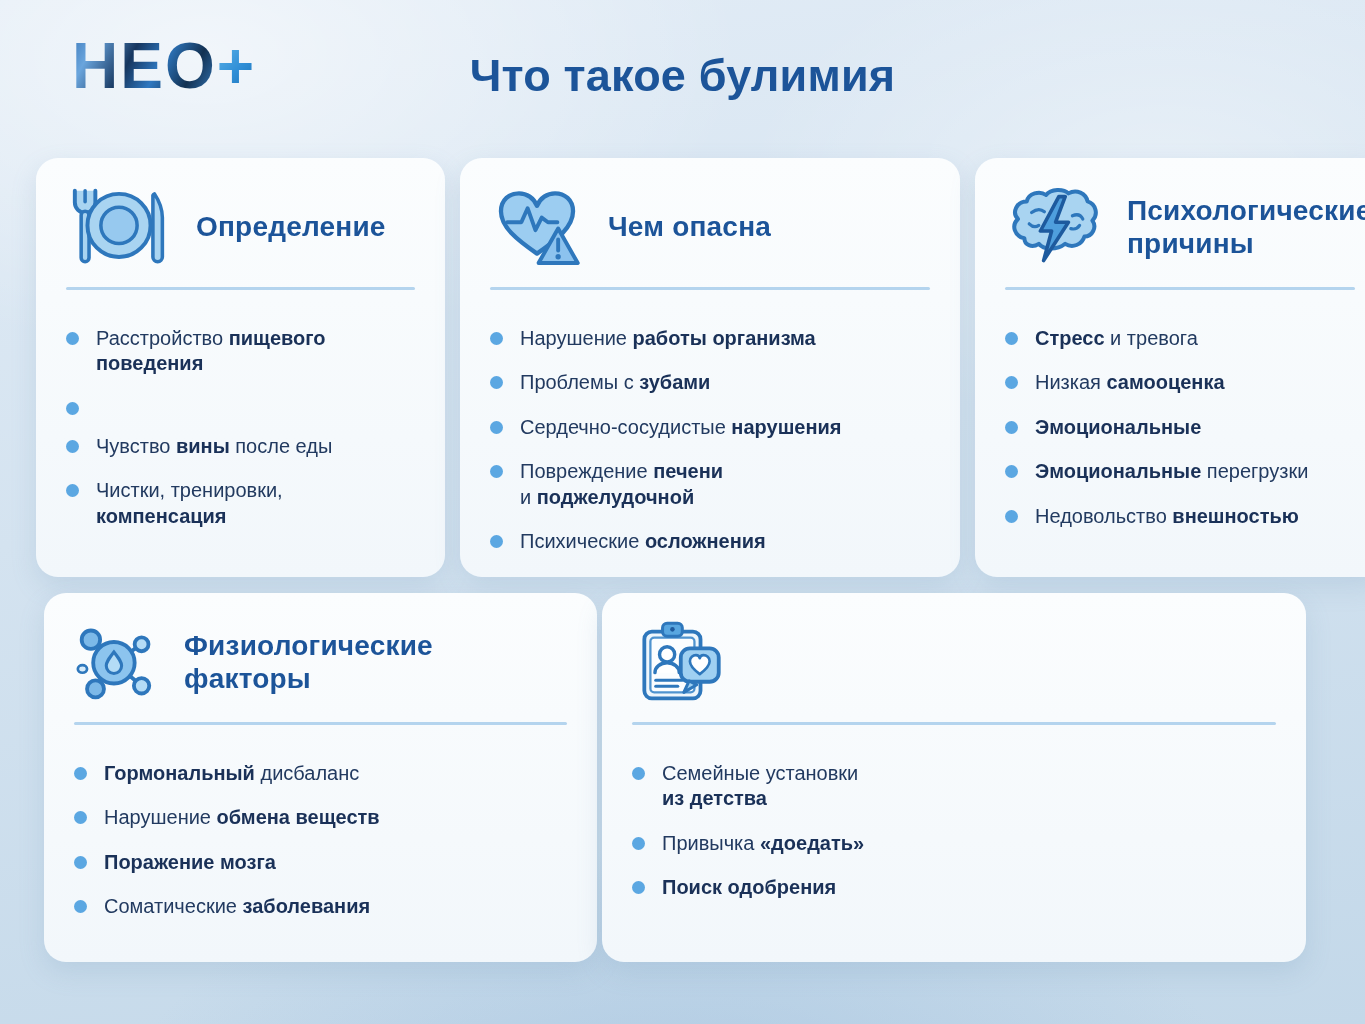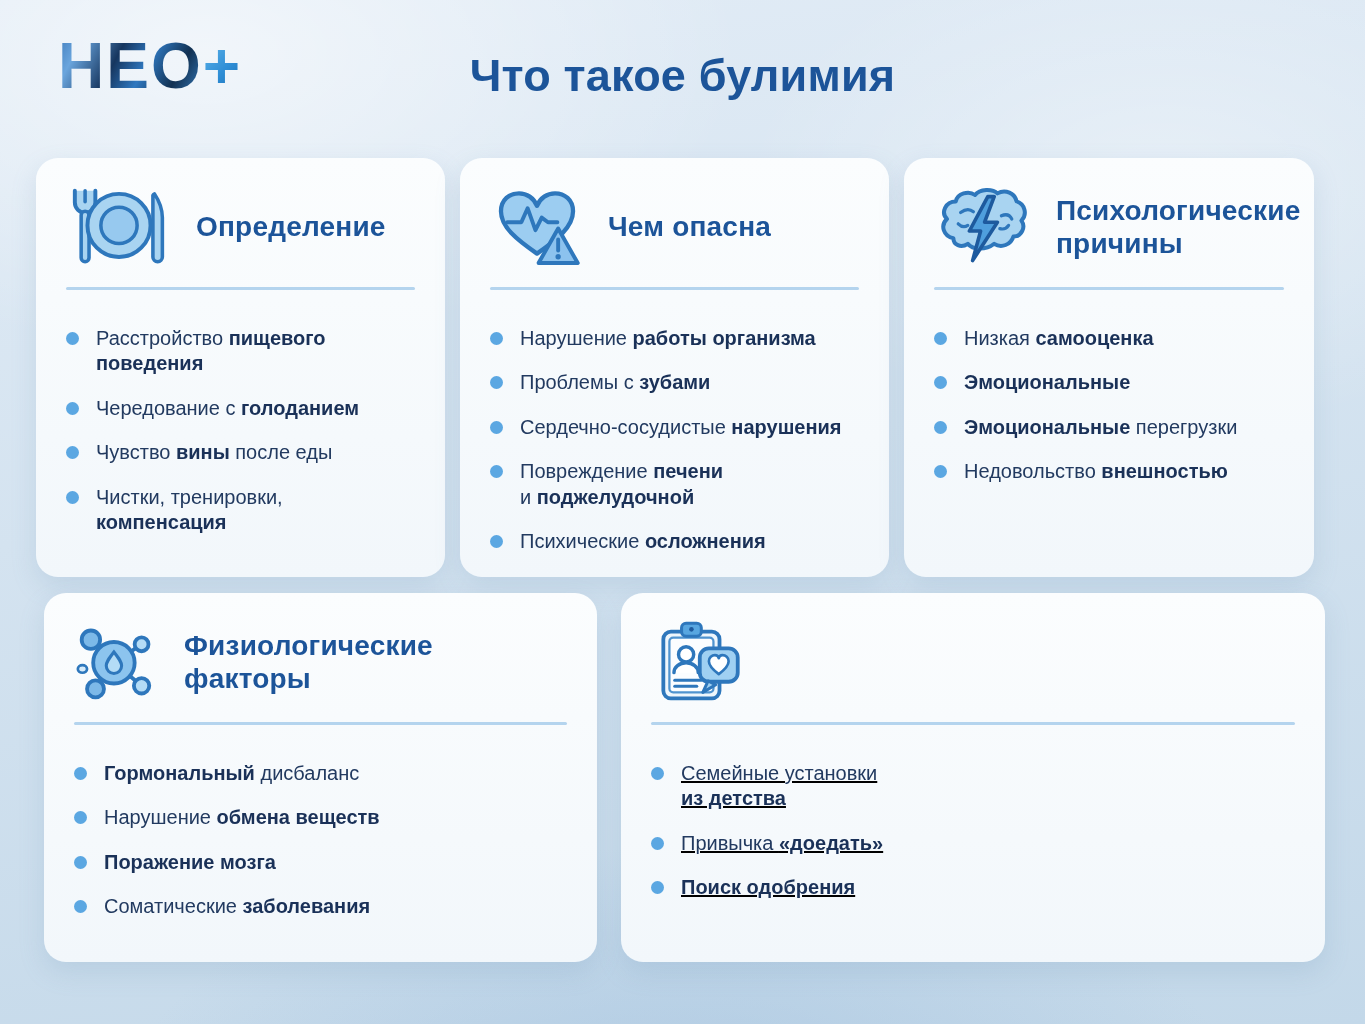--- a/index.html
+++ b/index.html
@@ -15,21 +15,21 @@
     width:1365px; height:1024px;
     background:
       radial-gradient(900px 500px at 15% 5%, rgba(255,255,255,0.55), rgba(255,255,255,0) 60%),
       radial-gradient(700px 420px at 85% 18%, rgba(255,255,255,0.35), rgba(255,255,255,0) 60%),
       radial-gradient(900px 420px at 50% 108%, rgba(150,185,218,0.45), rgba(150,185,218,0) 62%),
       linear-gradient(172deg, #e2ecf6 0%, #d4e3f0 45%, #c3d8e9 100%);
   }
 
   
   .logo {
-    position:absolute; left:58px; top:34px;
+    position:absolute; left:72px; top:34px;
     font-size:64px; font-weight:700; letter-spacing:2px;
     line-height:1; user-select:none;
   }
   .logo-neo {
     background: linear-gradient(118deg, #3a77b8 0%, #6aa5dd 16%, #16365f 40%, #2f78c0 58%, #123152 78%, #3a85cc 100%);
     -webkit-background-clip:text; background-clip:text; color:transparent;
   }
   .logo-plus {
     background: linear-gradient(135deg, #6cc0ef 0%, #2f8ed6 55%, #1565a8 100%);
     -webkit-background-clip:text; background-clip:text; color:transparent;
@@ -37,25 +37,25 @@
   .page-title {
     position:absolute; left:0; top:50px; width:100%;
     text-align:center;
     font-size:45px; font-weight:700; color:#1c5499;
     letter-spacing:0.2px;
   }
 
   
   .row { position:absolute; display:flex; }
   .row-top { left:36px; top:158px; gap:15px; }
-  .row-bottom { left:44px; top:593px; gap:24px; }
+  .row-bottom { left:44px; top:593px; gap:5px; }
   .row-top .card { height:419px; }
   .row-bottom .card { height:369px; }
   .card-definition { width:409px; }
-  .card-danger { width:429px; }
+  .card-danger { width:500px; }
   .card-psych { width:410px; }
   .card-physio { width:553px; }
   .card-social { width:704px; }
 
   .card {
     background: linear-gradient(180deg, #fbfdfe 0%, #f2f7fb 100%);
     border-radius:22px;
     box-shadow: 0 10px 26px rgba(108,144,180,0.18);
     padding:26px 30px 0 30px;
   }
@@ -65,21 +65,21 @@
     font-size:28px; font-weight:700; color:#1c5499;
     line-height:1.18; white-space:pre-line; letter-spacing:0.2px;
   }
   .divider { height:3px; border-radius:2px; background:#b4d4ee; margin-top:17px; }
 
   ul.items { list-style:none; margin-top:36px; display:flex; flex-direction:column; gap:19px; }
   .item { display:flex; align-items:flex-start; gap:17px; font-size:20px; line-height:1.27; color:#223a60; }
   .dot { flex:none; width:13px; height:13px; border-radius:50%; background:#5ba7e2; margin-top:6px; }
   .item b { font-weight:700; color:#1a3158; }
 
-  .cols { display:flex; gap:30px;text-decoration:underline; }
+  .cols { display:flex; gap:30px; }
   .cols ul.items { margin-top:36px; }
   .col-left { width:344px; flex:none; }
   .col-right { flex:1; }
 
   
 </style>
 </head>
 <body>
 
 <div class="canvas">
@@ -104,21 +104,20 @@
         <h2 class="card-title">Определение</h2>
       </div>
       <div class="divider"></div>
       <ul class="items">
           <li class="item">
             <span class="dot"></span>
             <span class="li-text"><span>Расстройство </span><b>пищевого поведения</b></span>
           </li>
           <li class="item">
             <span class="dot"></span>
-            <span class="li-text"><span>Чередование с </span><b>голоданием</b></span>
           </li>
           <li class="item">
             <span class="dot"></span>
             <span class="li-text"><span>Чувство </span><b>вины</b><span> после еды</span></span>
           </li>
           <li class="item">
             <span class="dot"></span>
             <span class="li-text"><span>Чистки, тренировки, </span><b>компенсация</b></span>
           </li>
         </ul>
@@ -172,20 +171,24 @@
             <path d="M84 36 q9 -4 13 4" stroke-width="4"></path>
             <path d="M82 52 q7 2 11 -4" stroke-width="4"></path>
           </g>
           <path d="M67 12 L44 55 H58 L48 92 L79 44 H63 L75 12 Z" fill="#4f9fdd" stroke="#1d5a9e" stroke-width="4.5" stroke-linejoin="round"></path>
         </svg>
         <h2 class="card-title">Психологические
 причины</h2>
       </div>
       <div class="divider"></div>
       <ul class="items">
+          <li class="item">
+            <span class="dot"></span>
+            <span class="li-text"><b>Стресс</b><span> и тревога</span></span>
+          </li>
           <li class="item">
             <span class="dot"></span>
             <span class="li-text"><span>Низкая </span><b>самооценка</b></span>
           </li>
           <li class="item">
             <span class="dot"></span>
             <span class="li-text"><b>Эмоциональные</b></span>
           </li>
           <li class="item">
             <span class="dot"></span>

